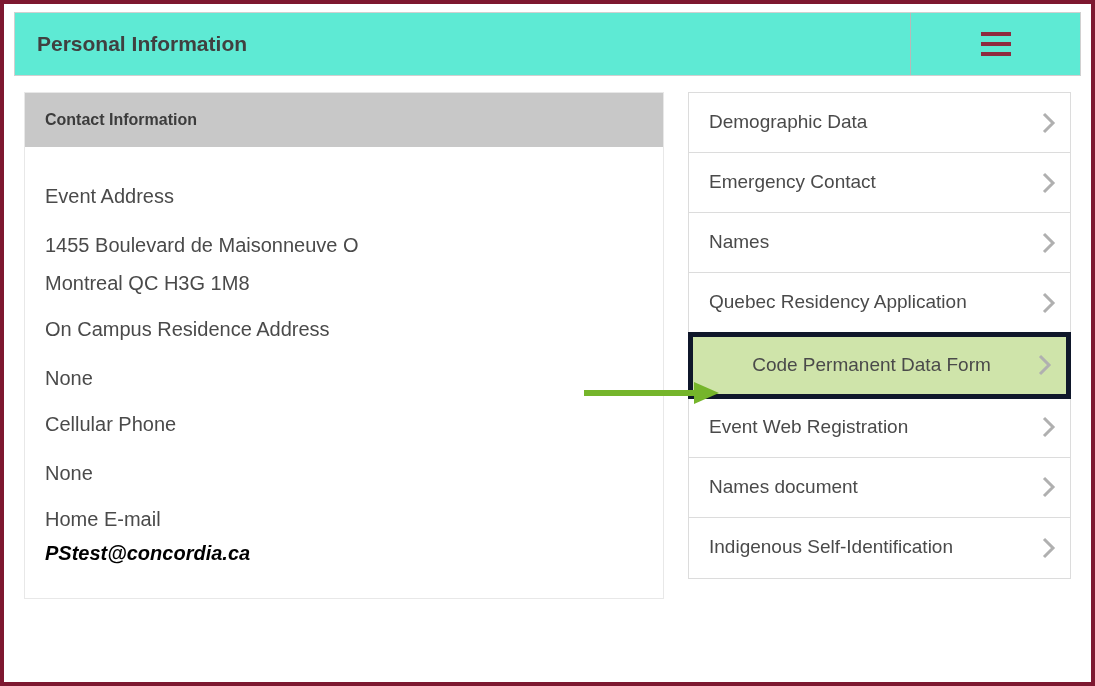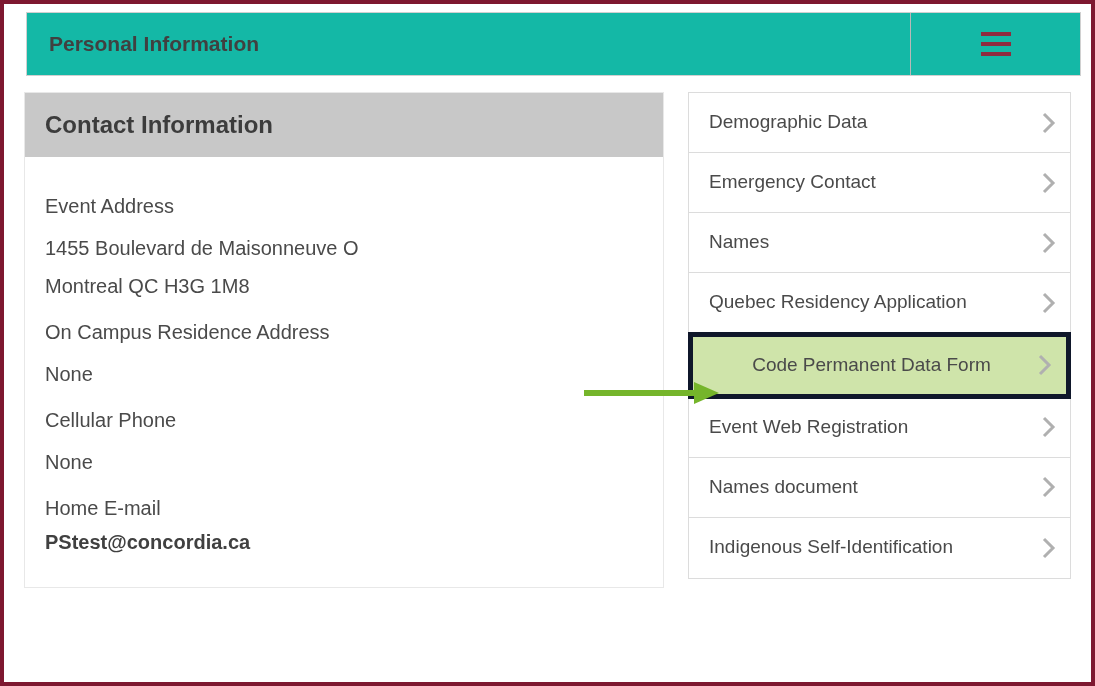--- a/index.html
+++ b/index.html
@@ -15,24 +15,23 @@
     background: #fff;
     padding: 0;
     position: relative;
   }
   .outer {
     margin: 8px 10px;
   }
   .header-bar {
     display: flex;
     align-items: stretch;
-    background: #14b8a6;
+    background: #5eead4;
     border: 1px solid #d0d0d0;
     height: 64px;
-    margin-left: 12px;
   }
   .header-title {
     flex: 1;
     display: flex;
     align-items: center;
     padding-left: 22px;
     font-size: 21px;
     font-weight: bold;
     color: #404040;
   }
@@ -51,37 +50,38 @@
     padding: 16px 10px 16px 10px;
   }
   .left-panel {
     flex: 0 0 640px;
     border: 1px solid #e8e8e8;
     background: #fff;
   }
   .panel-header {
     background: #c8c8c8;
     padding: 18px 20px;
-    font-size: 24px;
+    font-size: 16px;
     font-weight: bold;
     color: #3c3c3c;
   }
   .panel-body {
     padding: 24px 20px 28px 20px;
     color: #4a4a4a;
     font-size: 20px;
     line-height: 1.7;
   }
   .field-label { margin-top: 8px; }
-  .field-value { margin-top: 8px; margin-bottom: 12px; }
+  .field-value { margin-top: 15px; margin-bottom: 12px; }
   .email-link {
-    color: #404040;
+    color: #000000;
     font-weight: bold;
     cursor: pointer;
     text-decoration: none;
+    font-style: italic;
   }
   .right-panel {
     flex: 1;
     padding-top: 0;
   }
   .menu-list {
     border: 1px solid #dcdcdc;
     background: #fff;
   }
   .menu-item {

